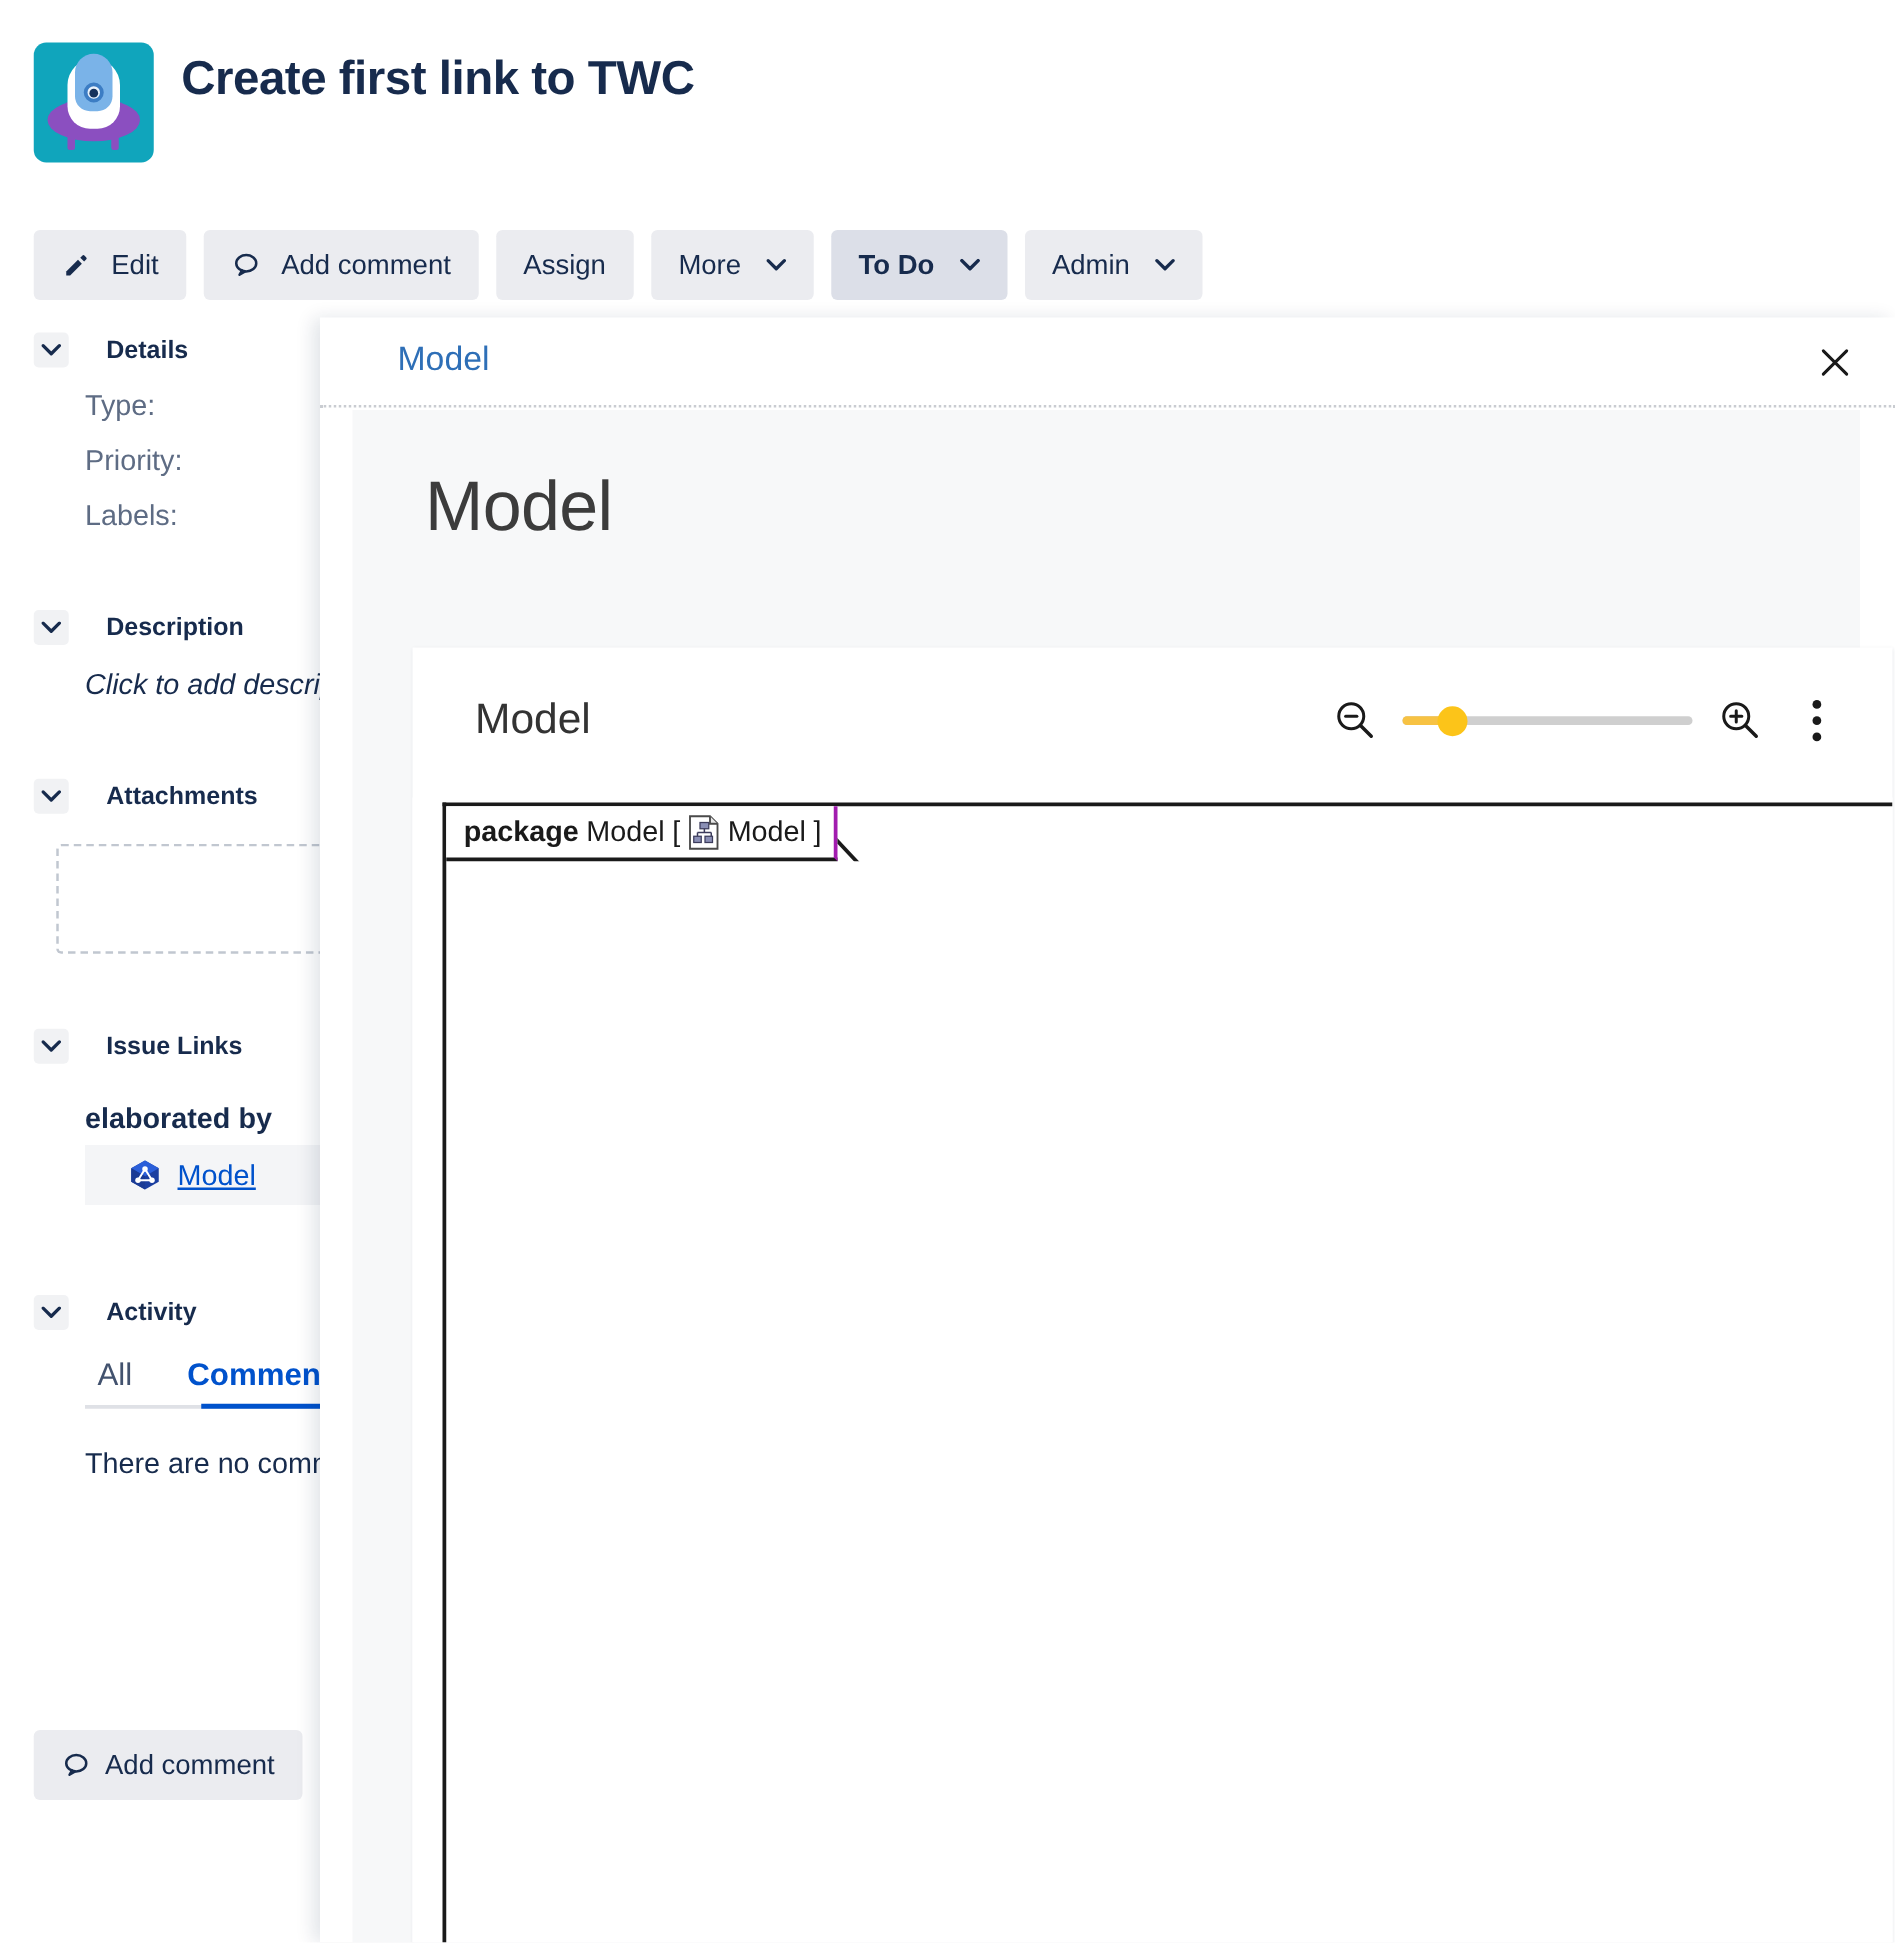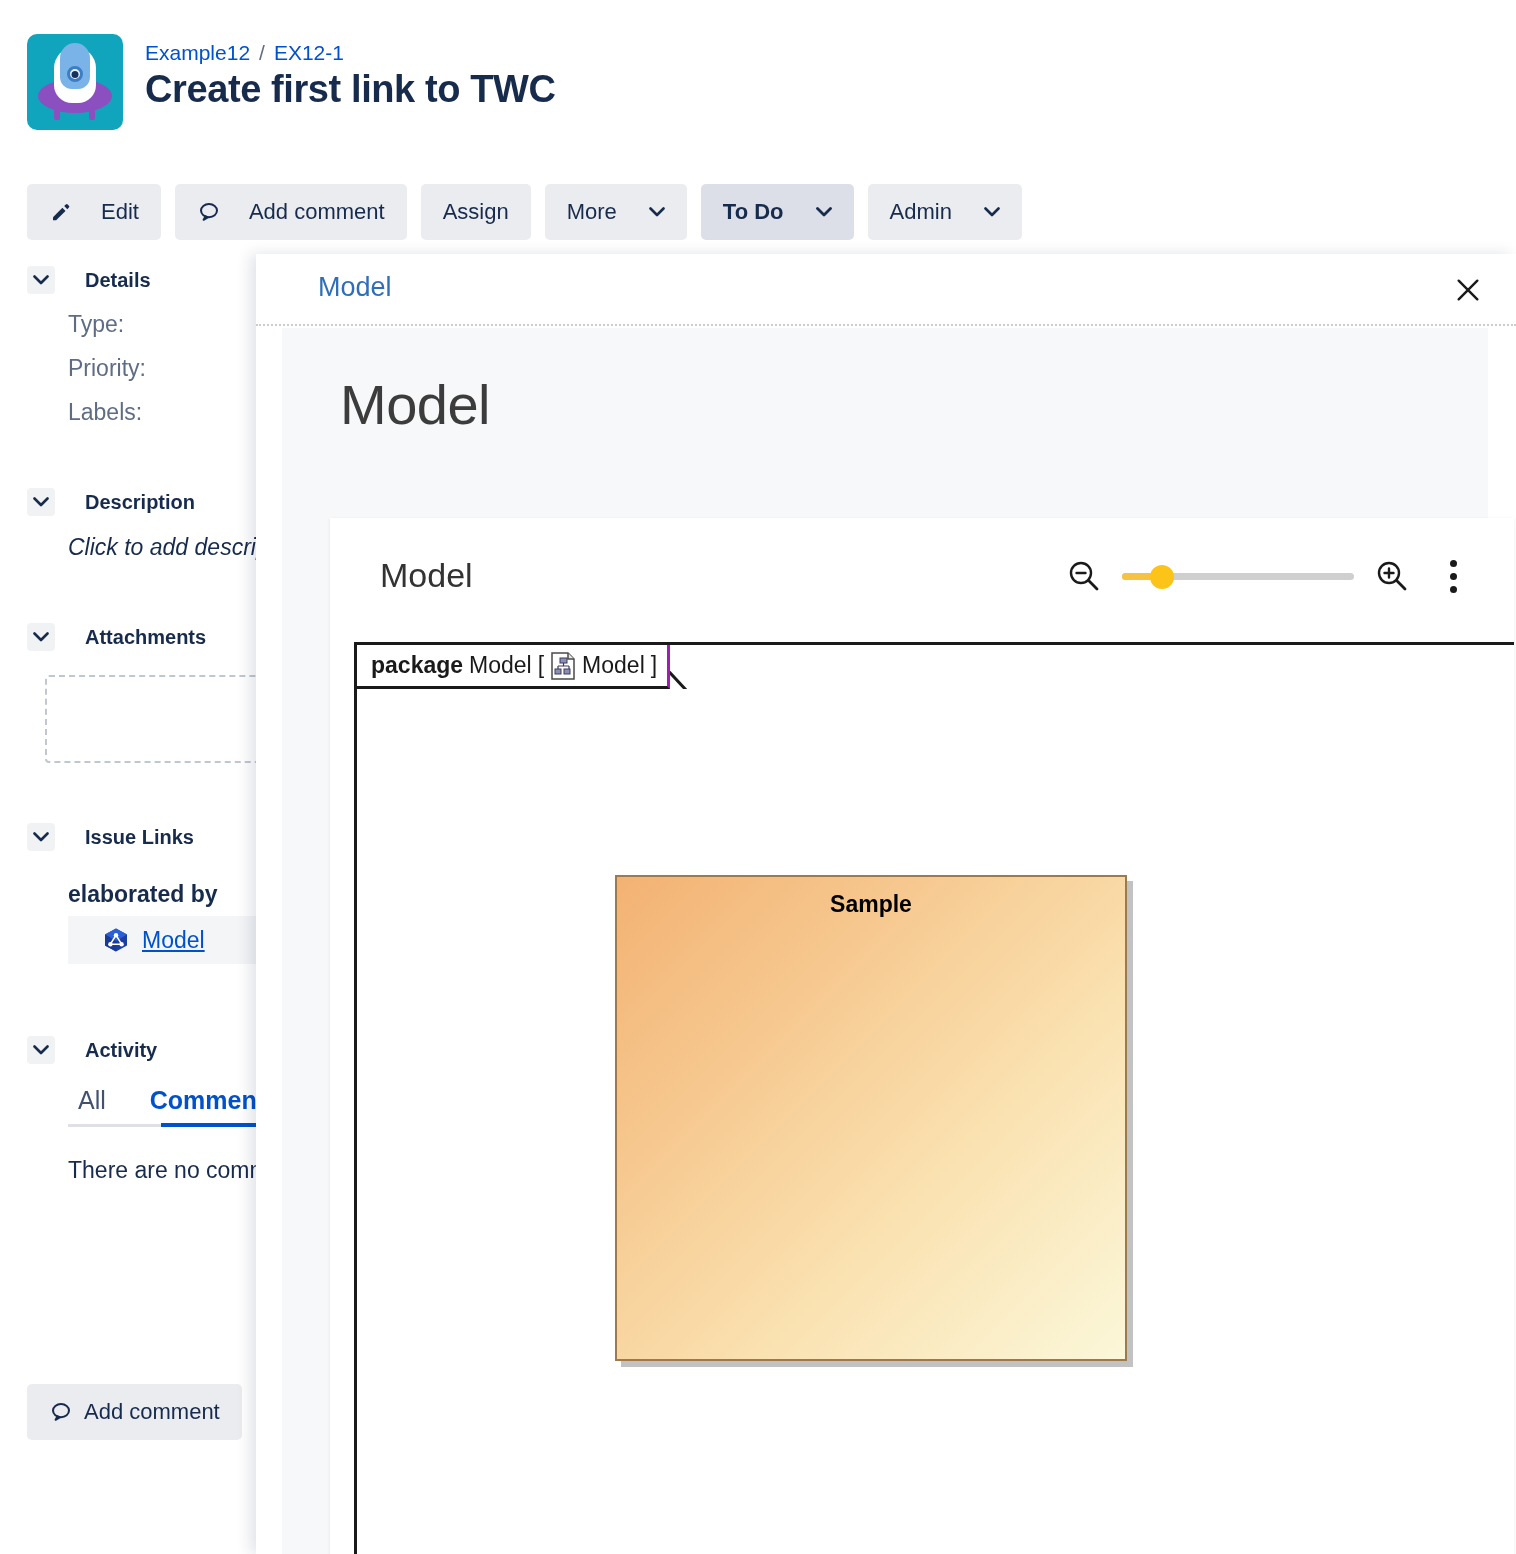--- a/index.html
+++ b/index.html
@@ -140,21 +140,21 @@
     align-items: stretch;
   }
   .act-btn {
     background: #EBECF0;
     border: none;
     border-radius: 5px;
     height: 56px;
     padding: 0 22px;
     display: flex;
     align-items: center;
-    gap: 28px;
+    gap: 16px;
     font-family: "Liberation Sans", sans-serif;
     font-size: 22px;
     color: #172B4D;
     cursor: pointer;
     white-space: nowrap;
   }
   .act-btn.is-status {
     background: #DCDFE8;
     font-weight: 700;
   }
@@ -554,25 +554,20 @@
       <div class="ufo-body"></div>
       <div class="ufo-leg l"></div>
       <div class="ufo-leg r"></div>
       <div class="ufo-dome"></div>
       <div class="ufo-dome-inner"></div>
       <div class="ufo-eye"></div>
       <div class="ufo-pupil"></div>
     </div>
 
     <div class="header-text">
-      <div class="breadcrumb">
-        <a href="#">Example12</a>
-        <span class="sep">/</span>
-        <a href="#">EX12-1</a>
-      </div>
       <div class="issue-title">Create first link to TWC</div>
     </div>
   </div>
 
   <div class="action-toolbar">
     <button class="act-btn">
       <span>
         <svg class="icon-svg" width="24" height="24" viewBox="0 0 24 24" fill="none">
           <path d="M4 17.2l9.4-9.4 3.1 3.1-9.4 9.4H4v-3.1z" fill="#172B4D"></path>
           <path d="M15.2 6.1l1.6-1.6a1.3 1.3 0 0 1 1.9 0l1.2 1.2a1.3 1.3 0 0 1 0 1.9l-1.6 1.6-3.1-3.1z" fill="#172B4D"></path>
@@ -773,20 +768,17 @@
                 <rect x="5" y="17" width="6" height="5" fill="#8A8FB5" stroke="#3C3C5C" stroke-width="1"></rect>
                 <rect x="14" y="17" width="6" height="5" fill="#8A8FB5" stroke="#3C3C5C" stroke-width="1"></rect>
                 <path d="M13.5 11v3M8 14h11M8 14v3M19 14v3" stroke="#3C3C5C" stroke-width="1.2"></path>
               </svg>
             </span>
             <span>Model</span>
             <span>]</span>
           </div>
           <div class="pkg-tab-corner"></div>
 
-          <div class="sample-block">
-            <div class="sample-label">Sample</div>
-          </div>
         </div>
       </div>
     </div>
   </div>
 </div>
 
 </body></html>

